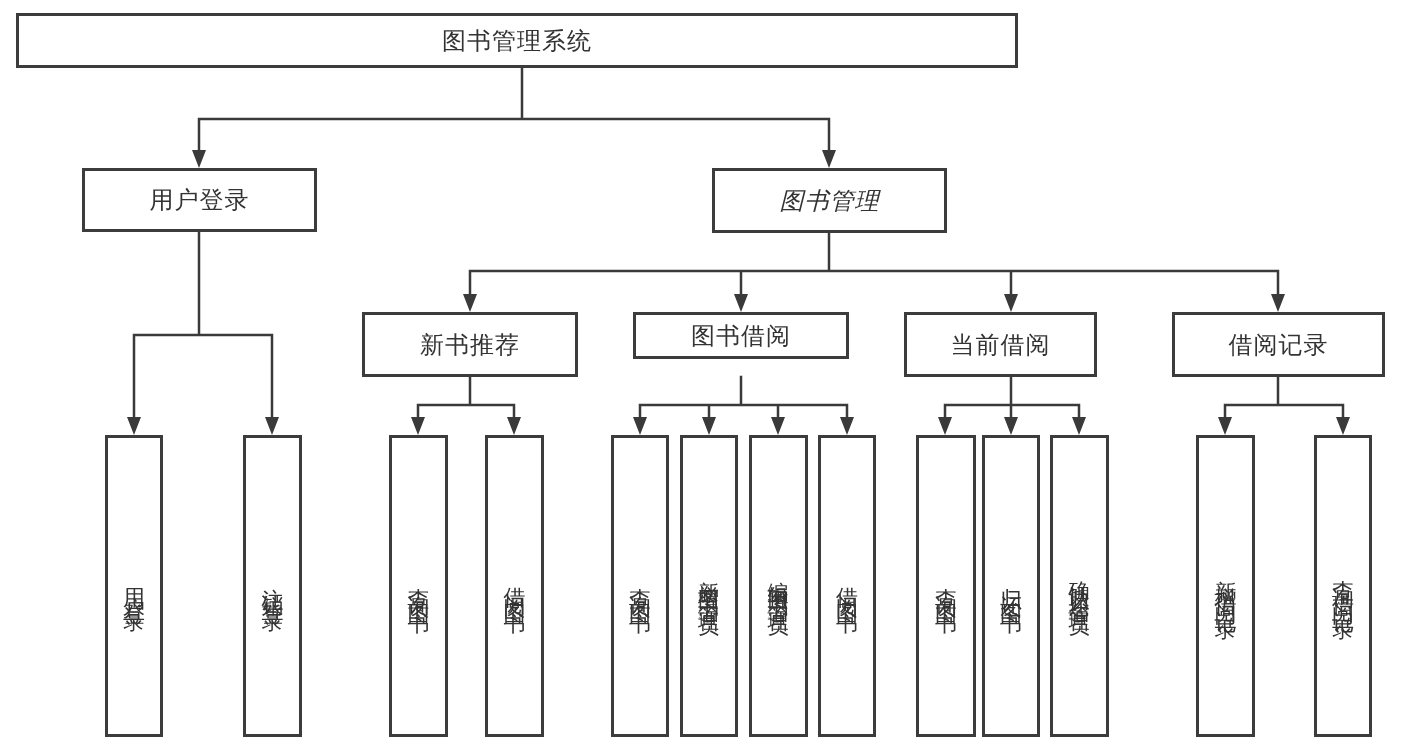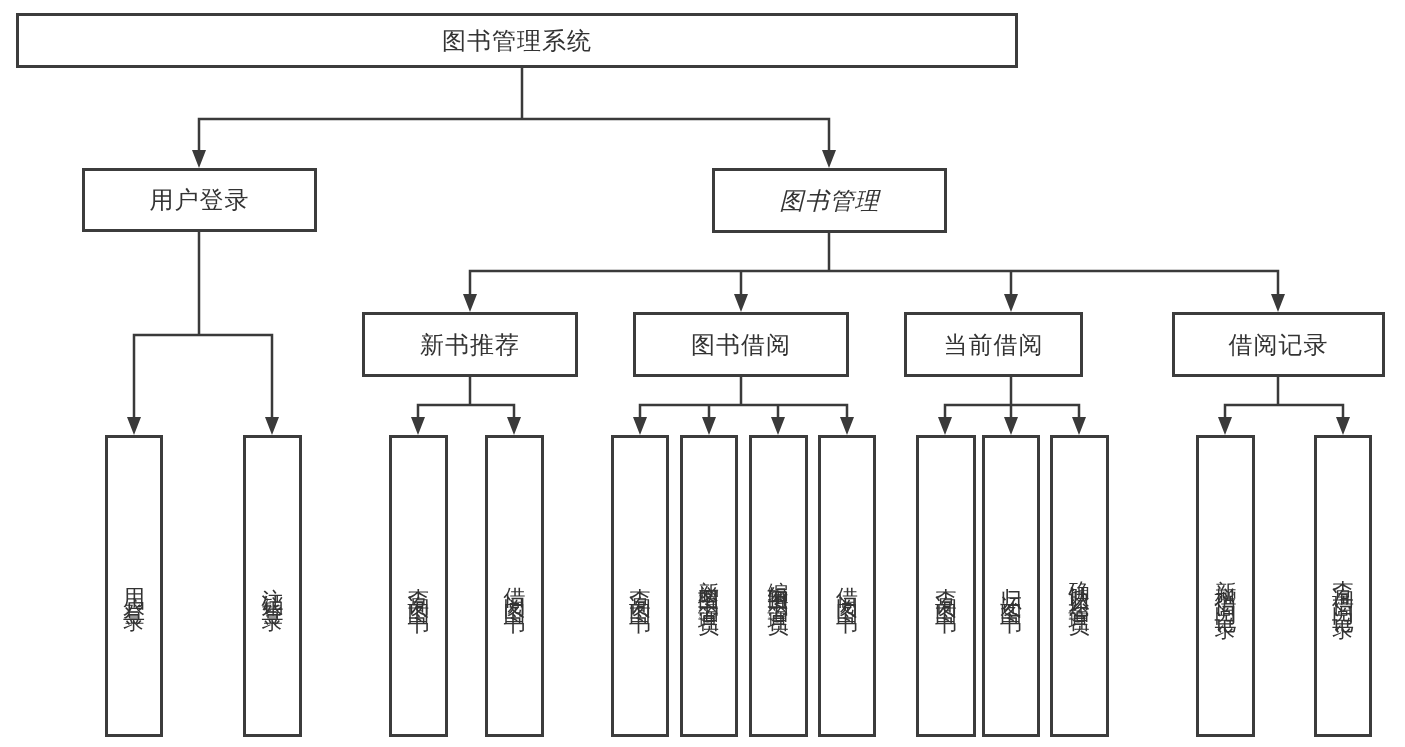--- a/index.html
+++ b/index.html
@@ -99,24 +99,24 @@
   <div class="hbox" style="left:82px; top:168px; width:235px; height:64px;">
     <span>用户登录</span>
   </div>
   <div class="hbox" style="left:712px; top:168px; width:235px; height:65px;font-style:italic;">
     <span>图书管理</span>
   </div>
 
   <div class="hbox" style="left:362px; top:312px; width:216px; height:65px;">
     <span>新书推荐</span>
   </div>
-  <div class="hbox" style="left:633px; top:312px; width:216px; height:65px;">
+  <div class="hbox" style="left:633px; top:312px; width:216px; height:47px;">
     <span>图书借阅</span>
   </div>
-  <div class="hbox" style="left:904px; top:312px; width:179px; height:65px;">
+  <div class="hbox" style="left:904px; top:312px; width:193px; height:65px;">
     <span>当前借阅</span>
   </div>
   <div class="hbox" style="left:1172px; top:312px; width:213px; height:65px;">
     <span>借阅记录</span>
   </div>
 
   <div class="vbox" style="left:105px; width:58px;">
     <span class="vtext">用户登录</span>
   </div>
   <div class="vbox" style="left:243px; width:59px;">

